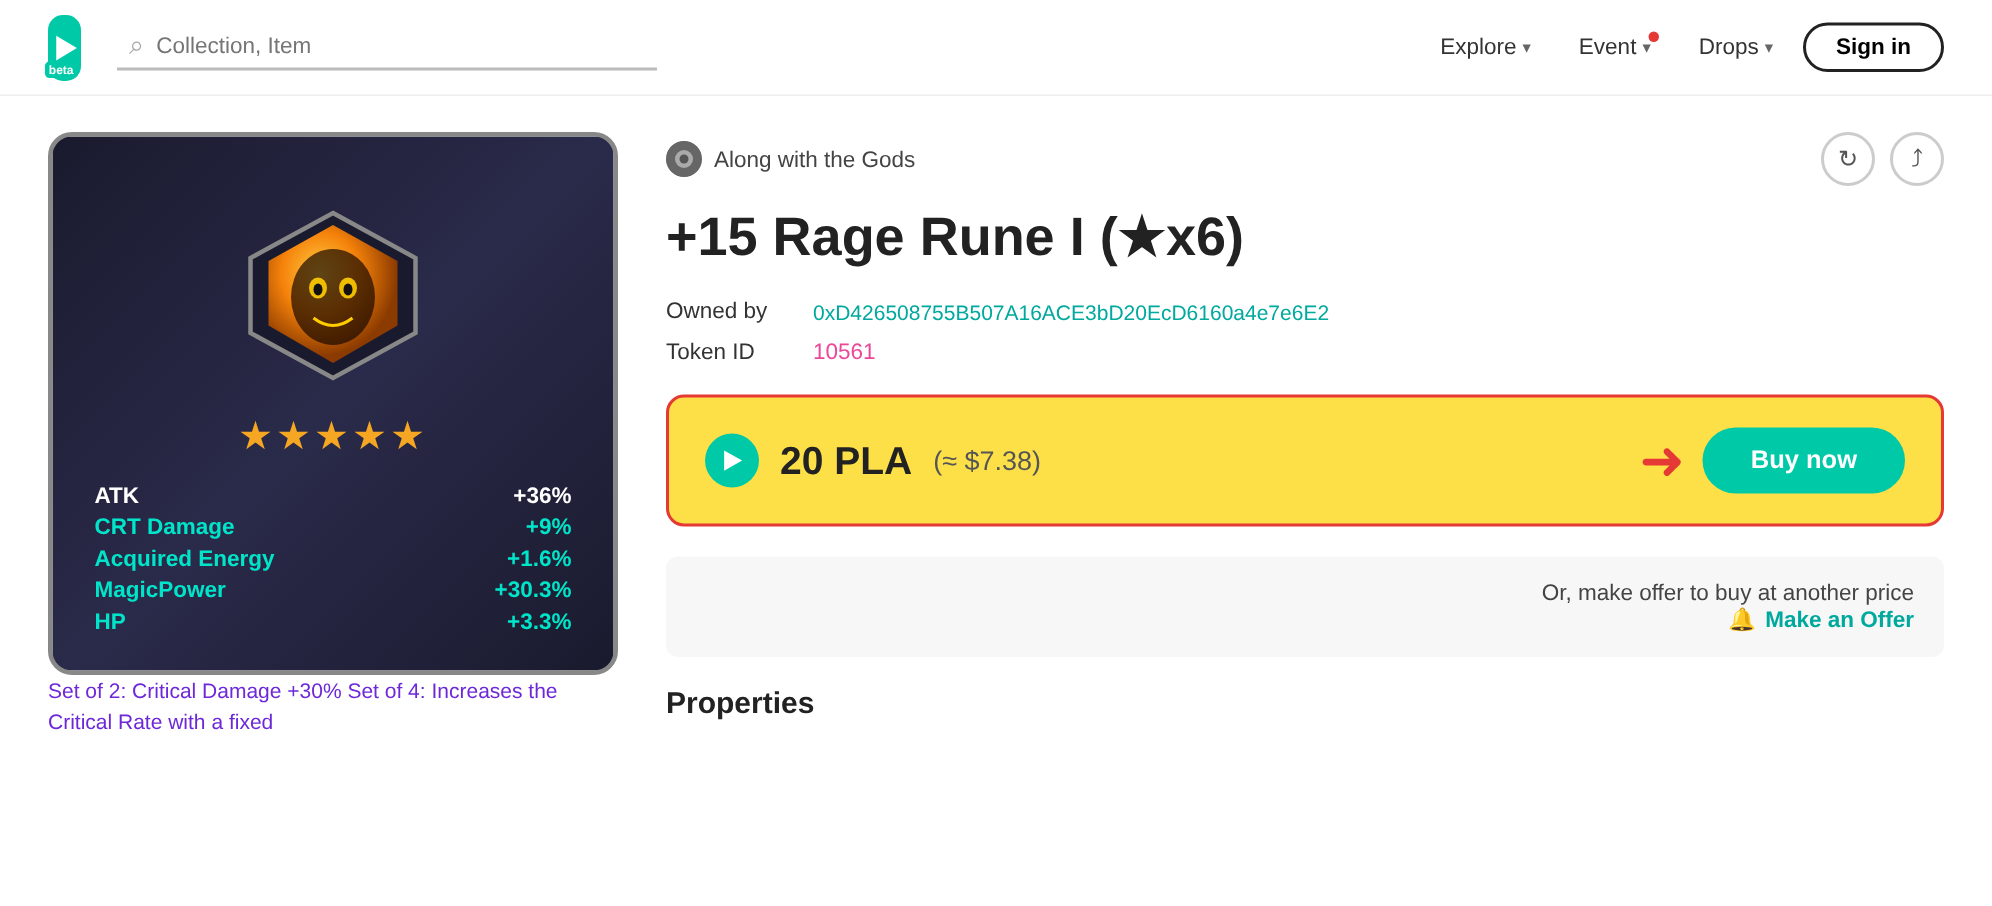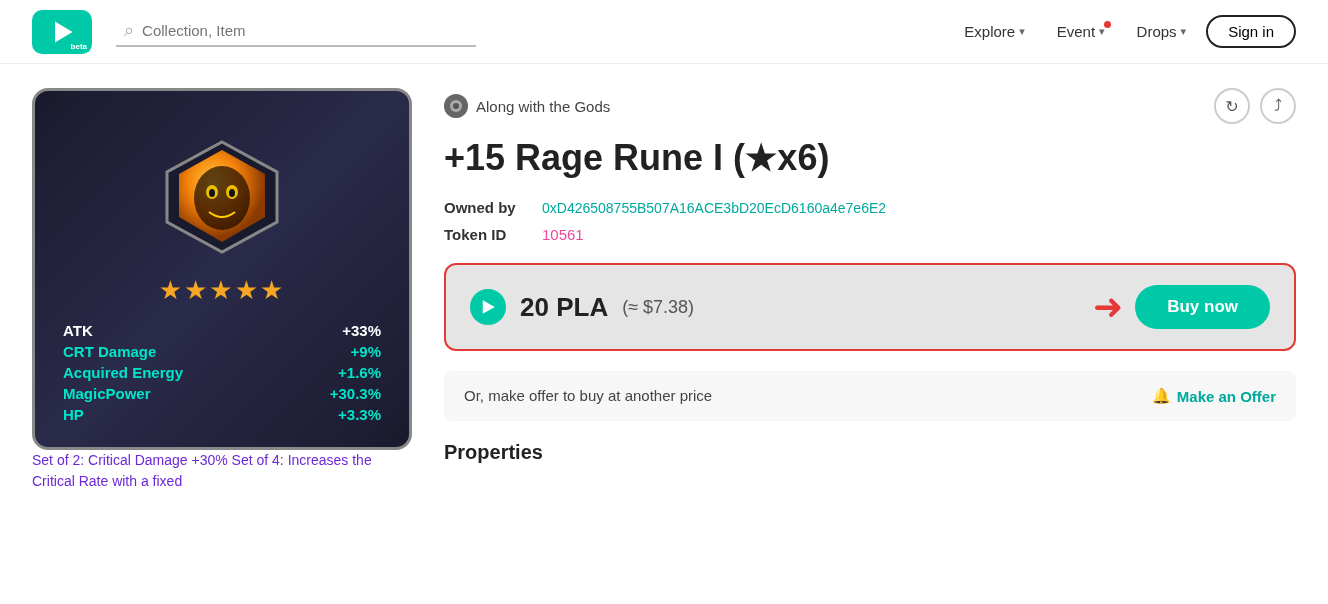--- a/index.html
+++ b/index.html
@@ -7,21 +7,21 @@
 
     
     .header {
       display: flex; align-items: center; padding: 0 32px; height: 64px;
       border-bottom: 1px solid #eee; background: #fff;
     }
     .logo-wrap {
       display: flex; align-items: center; gap: 6px; margin-right: 24px;
     }
     .logo-icon {
-      width: 60px; height: 44px; background: #00c9a7; border-radius: 10px;
+      width: 22px; height: 44px; background: #00c9a7; border-radius: 10px;
       display: flex; align-items: center; justify-content: center; position: relative;
     }
     .logo-icon svg { width: 28px; height: 28px; }
     .beta-badge {
       position: absolute; bottom: 2px; right: 2px;
       background: #00c9a7; color: #fff; font-size: 8px; font-weight: bold;
       padding: 1px 3px; border-radius: 3px;
     }
     .search-wrap {
       display: flex; align-items: center; border-bottom: 2px solid #bbb;
@@ -39,21 +39,21 @@
       position: relative;
       justify-content: space-between;
     }
     .nav-btn .dot {
       width: 7px; height: 7px; background: #e53935; border-radius: 50%;
       position: absolute; top: 4px; right: 6px;
     }
     .nav-chevron { font-size: 11px; color: #666; }
     .sign-in-btn {
       border: 2px solid #222; border-radius: 24px; padding: 6px 20px;
-      background: none; cursor: pointer; font-size: 15px; font-weight: 400;
+      background: none; cursor: pointer; font-size: 15px; font-weight: 700;
     }
 
     
     .main { display: flex; padding: 24px 32px; gap: 32px; max-width: 1328px; }
 
     
     .nft-card-wrap { width: 380px; flex-shrink: 0; }
     .nft-image-box {
       background: linear-gradient(135deg, #1a1a2e 0%, #2a2a4a 50%, #1a1a2e 100%);
       border-radius: 16px; border: 3px solid #888; padding: 20px;
@@ -90,29 +90,29 @@
     .action-icons { display: flex; gap: 10px; }
     .action-icon-btn {
       width: 36px; height: 36px; border: 2px solid #ccc; border-radius: 50%;
       background: none; cursor: pointer; display: flex; align-items: center;
       justify-content: center; font-size: 16px; color: #555;
     }
 
     .nft-title { font-size: 36px; font-weight: 800; margin-bottom: 20px; line-height: 1.2; }
 
     .meta-row { display: flex; align-items: center; gap: 8px; margin-bottom: 10px; font-size: 15px; }
-    .meta-label { color: #333; font-weight: 700; min-width: 90px; }
+    .meta-label { color: #333; font-weight: 400; min-width: 90px; }
     .meta-value-link { color: #00a99d; text-decoration: none; font-size: 14px; }
     .meta-value { color: #ec4899; }
 
     
     .buy-box {
       border: 2.5px solid #e53935; border-radius: 12px; padding: 20px 24px;
       display: flex; justify-content: space-between;
-      margin: 20px 0; background: #e5e5e5;
+      margin: 20px 0; background: #fde047;
     }
     .price-area { display: flex; align-items: center; gap: 14px; }
     .pla-icon {
       width: 36px; height: 36px; border-radius: 50%; background: #00c9a7;
       display: flex; align-items: center; justify-content: center;
     }
     .pla-icon svg { width: 18px; height: 18px; }
     .price-text { font-size: 26px; font-weight: 700; color: #222; }
     .price-usd { font-size: 18px; color: #555; }
 
@@ -121,21 +121,21 @@
       color: #e53935; font-size: 36px; line-height: 1;
     }
     .buy-now-btn {
       background: #00c9a7; color: #fff; border: none; border-radius: 24px;
       padding: 12px 32px; font-size: 17px; font-weight: 600; cursor: pointer;
     }
 
     
     .offer-row {
       background: #f7f7f7; border-radius: 8px; padding: 16px 20px;
-      display: flex; align-items: flex-start; justify-content: space-between; margin-bottom: 20px;
+      display: flex; align-items: flex-end; justify-content: space-between; margin-bottom: 20px; flex-direction: column;
     }
     .offer-text { color: #444; font-size: 15px; }
     .make-offer-link { color: #00a99d; text-decoration: none; font-size: 15px; font-weight: 600; display: flex; align-items: center; gap: 6px; }
 
     .properties-title { font-size: 20px; font-weight: 700; margin-bottom: 16px; }
   </style>
 </head>
 <body>
 
 <header class="header">
@@ -195,21 +195,21 @@
           <ellipse cx="75" cy="60" rx="6" ry="7" fill="#ffcc00" opacity="0.9"></ellipse>
           <ellipse cx="55" cy="61" rx="3" ry="4" fill="#111"></ellipse>
           <ellipse cx="75" cy="61" rx="3" ry="4" fill="#111"></ellipse>
           <path d="M52 80 Q65 90 78 80" stroke="#ffcc00" stroke-width="2" fill="none"></path>
         </svg>
       </div>
       <div class="stars">★★★★★</div>
       <div class="nft-stats">
         <div class="stat-row">
           <span class="stat-label-white">ATK</span>
-          <span class="stat-value-white">+33%</span>
+          <span class="stat-value-white">+36%</span>
         </div>
         <div class="stat-row">
           <span class="stat-label-cyan">CRT Damage</span>
           <span class="stat-value-cyan">+9%</span>
         </div>
         <div class="stat-row">
           <span class="stat-label-cyan">Acquired Energy</span>
           <span class="stat-value-cyan">+1.6%</span>
         </div>
         <div class="stat-row">

